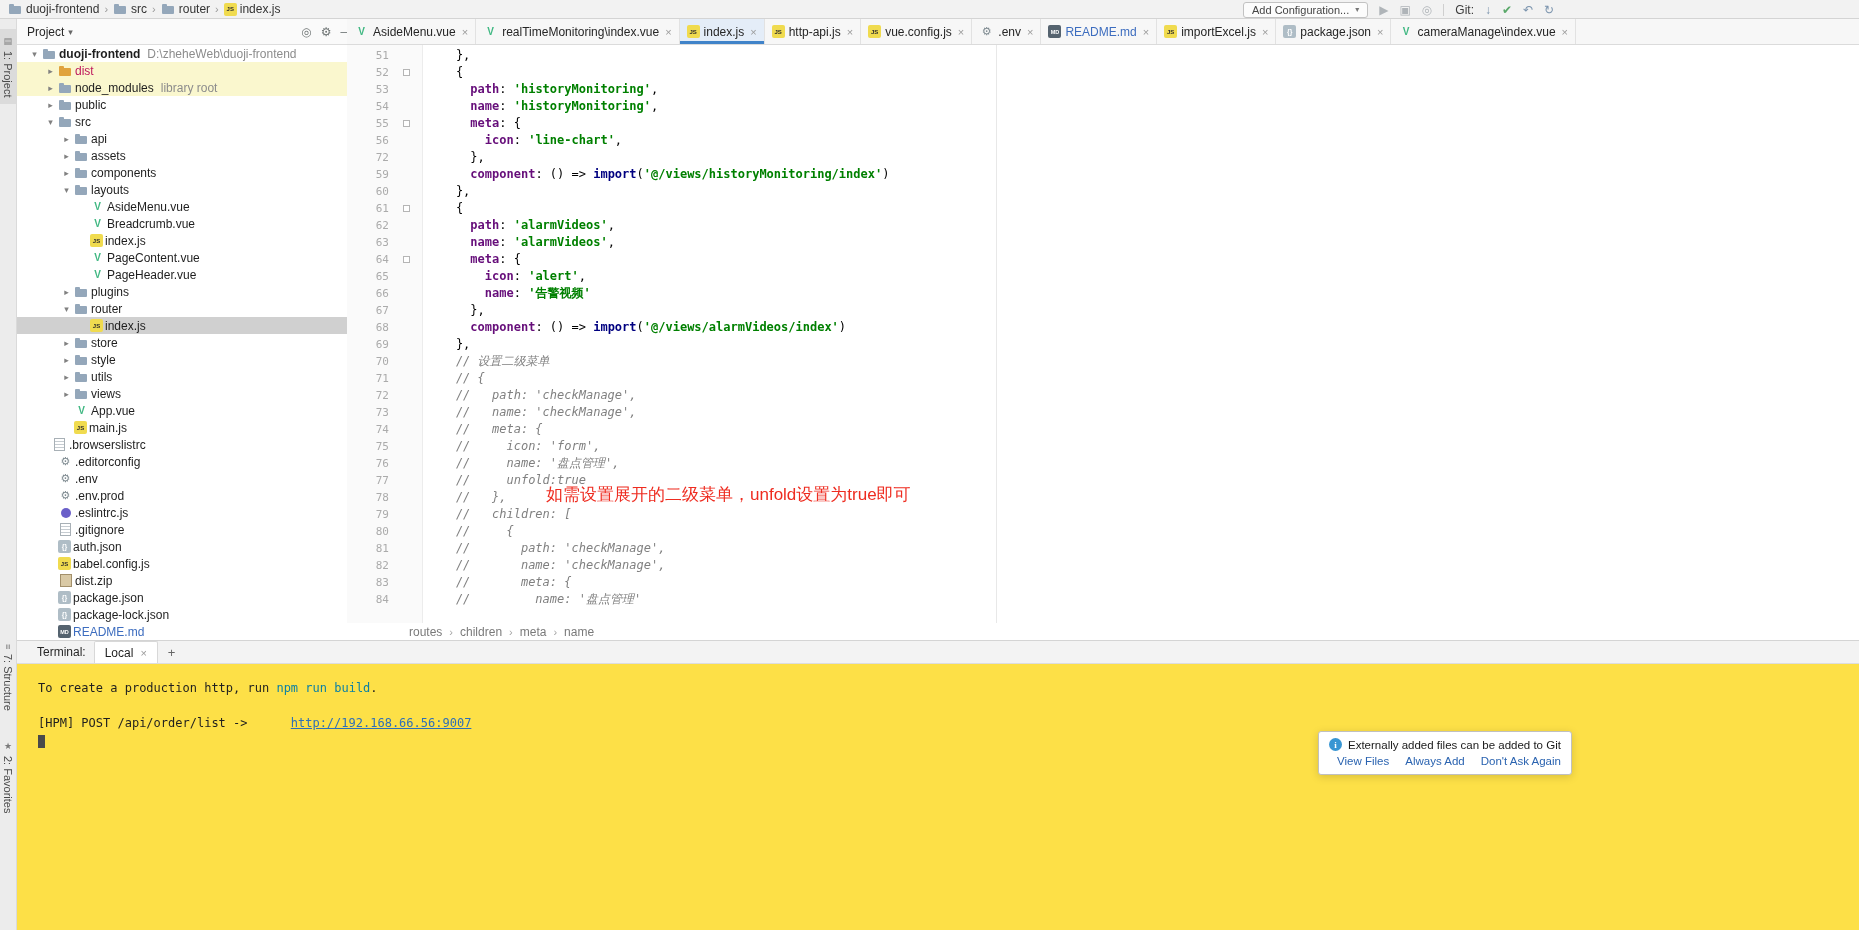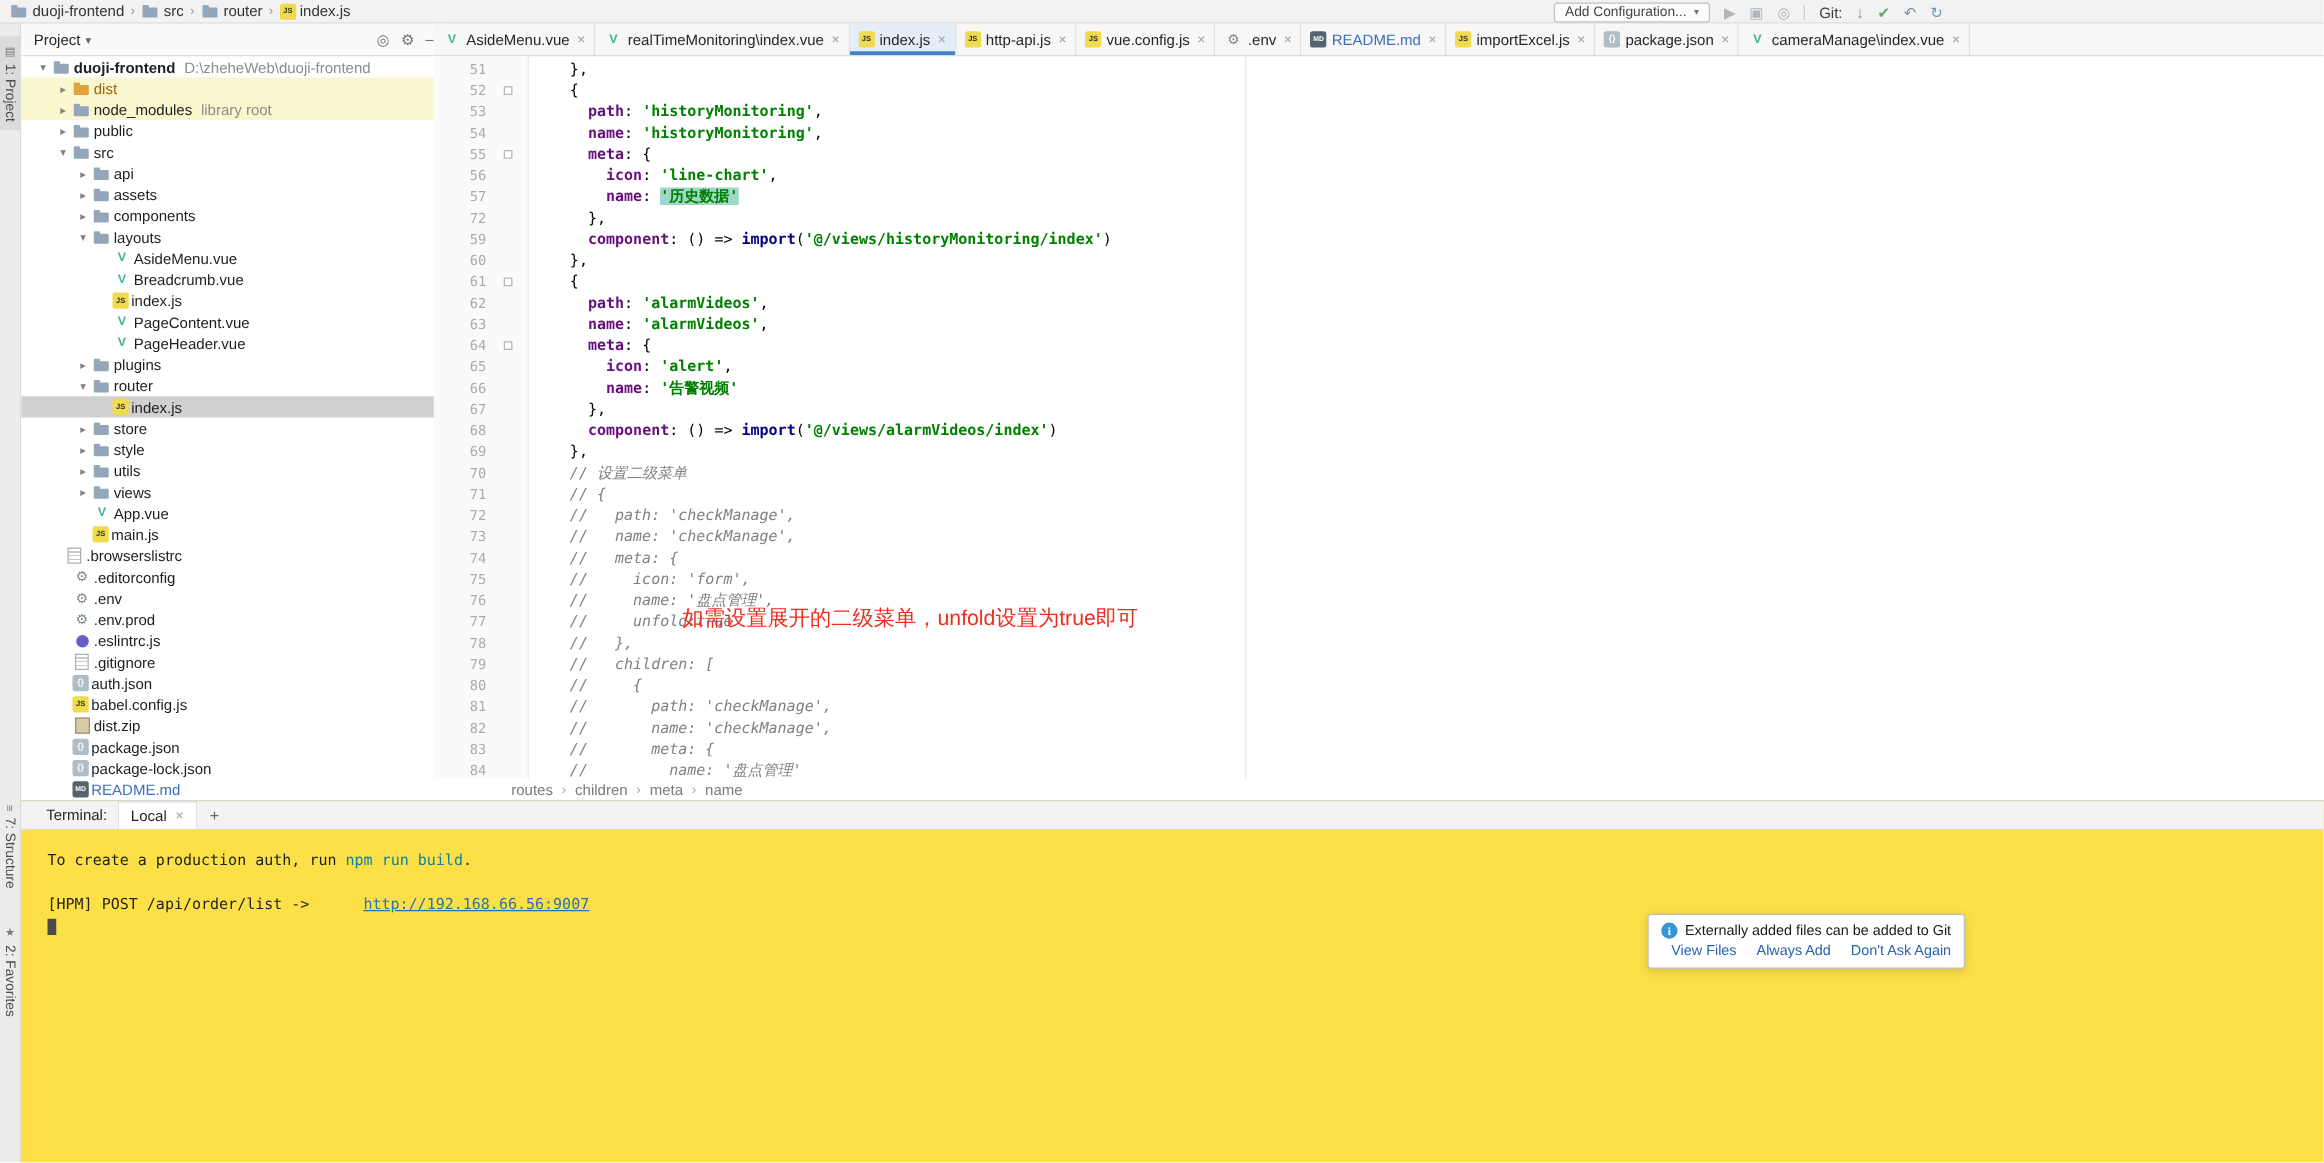--- a/index.html
+++ b/index.html
@@ -45,21 +45,21 @@
   .panel-caret { font-size: 9px; color: #666; cursor: pointer; }
   .panel-icons { margin-left: auto; display: flex; gap: 9px; color: #6F7575; font-size: 12px; }
   .panel-icons span { cursor: pointer; }
   .tree { position: absolute; top: 26px; left: 0; right: 0; bottom: 0; overflow: hidden; }
   .trow { display: flex; align-items: center; height: 17px; white-space: nowrap; cursor: pointer; }
   .trow.ignored { background: #FAF7CE; }
   .trow.selected { background: #D0D0D0; }
   .arrow { width: 15px; flex: none; font-size: 9px; color: #808080; text-align: center; }
   .tlabel { margin-left: 2px; }
   .tlabel.bold { font-weight: bold; }
-  .tlabel.ignored-label { color: #a16207; }
+  .tlabel.ignored-label { color: #be185d; }
   .tlabel.vcs-changed { color: #3D6DBF; }
   .tsuffix { color: #8C8C8C; margin-left: 7px; }
   .vscroll { position: absolute; right: 4px; top: 34px; width: 4px; height: 545px; background: #D9D9D9; border-radius: 2px; }
 
   
   .ic { width: 15px; height: 14px; flex: none; display: inline-flex; align-items: center; justify-content: center;
     position: relative; font-family: "Liberation Sans", sans-serif; }
   .ic-folder::before, .ic-folder-orange::before { content: ''; position: absolute; left: 1px; top: 4px;
     width: 12px; height: 8px; background: #94A7BA; border-radius: 1px; }
   .ic-folder::after, .ic-folder-orange::after { content: ''; position: absolute; left: 1px; top: 2px;
@@ -450,21 +450,20 @@
     <div id="code">
       <div class="gutter-bg"></div>
       <div class="margin-guide"></div>
       <div id="codelines">
           <div class="code-line"><span class="lnum">51</span><span class="ltext"><span class="cl-p">    },</span></span></div>
           <div class="code-line"><span class="lnum">52</span><span class="foldmark"></span><span class="ltext"><span class="cl-p">    {</span></span></div>
           <div class="code-line"><span class="lnum">53</span><span class="ltext"><span class="cl-p">      </span><span class="cl-k">path</span><span class="cl-p">: </span><span class="cl-s">'historyMonitoring'</span><span class="cl-p">,</span></span></div>
           <div class="code-line"><span class="lnum">54</span><span class="ltext"><span class="cl-p">      </span><span class="cl-k">name</span><span class="cl-p">: </span><span class="cl-s">'historyMonitoring'</span><span class="cl-p">,</span></span></div>
           <div class="code-line"><span class="lnum">55</span><span class="foldmark"></span><span class="ltext"><span class="cl-p">      </span><span class="cl-k">meta</span><span class="cl-p">: {</span></span></div>
           <div class="code-line"><span class="lnum">56</span><span class="ltext"><span class="cl-p">        </span><span class="cl-k">icon</span><span class="cl-p">: </span><span class="cl-s">'line-chart'</span><span class="cl-p">,</span></span></div>
-          <div class="code-line"><span class="lnum">57</span><span class="ltext"><span class="cl-p">        </span><span class="cl-k">name</span><span class="cl-p">: </span><span class="cl-sh">'历史数据'</span></span></div>
           <div class="code-line"><span class="lnum">72</span><span class="ltext"><span class="cl-p">      },</span></span></div>
           <div class="code-line"><span class="lnum">59</span><span class="ltext"><span class="cl-p">      </span><span class="cl-k">component</span><span class="cl-p">: () =&gt; </span><span class="cl-kw">import</span><span class="cl-p">(</span><span class="cl-s">'@/views/historyMonitoring/index'</span><span class="cl-p">)</span></span></div>
           <div class="code-line"><span class="lnum">60</span><span class="ltext"><span class="cl-p">    },</span></span></div>
           <div class="code-line"><span class="lnum">61</span><span class="foldmark"></span><span class="ltext"><span class="cl-p">    {</span></span></div>
           <div class="code-line"><span class="lnum">62</span><span class="ltext"><span class="cl-p">      </span><span class="cl-k">path</span><span class="cl-p">: </span><span class="cl-s">'alarmVideos'</span><span class="cl-p">,</span></span></div>
           <div class="code-line"><span class="lnum">63</span><span class="ltext"><span class="cl-p">      </span><span class="cl-k">name</span><span class="cl-p">: </span><span class="cl-s">'alarmVideos'</span><span class="cl-p">,</span></span></div>
           <div class="code-line"><span class="lnum">64</span><span class="foldmark"></span><span class="ltext"><span class="cl-p">      </span><span class="cl-k">meta</span><span class="cl-p">: {</span></span></div>
           <div class="code-line"><span class="lnum">65</span><span class="ltext"><span class="cl-p">        </span><span class="cl-k">icon</span><span class="cl-p">: </span><span class="cl-s">'alert'</span><span class="cl-p">,</span></span></div>
           <div class="code-line"><span class="lnum">66</span><span class="ltext"><span class="cl-p">        </span><span class="cl-k">name</span><span class="cl-p">: </span><span class="cl-s">'告警视频'</span></span></div>
           <div class="code-line"><span class="lnum">67</span><span class="ltext"><span class="cl-p">      },</span></span></div>
@@ -502,21 +501,21 @@
   <section id="terminal">
     <div class="term-header">
       <span class="term-title">Terminal:</span>
       <span class="term-tab">
         <span>Local</span>
         <span class="term-x">×</span>
       </span>
       <span class="term-plus">+</span>
     </div>
     <div class="term-body" id="termlines">
-        <div class="tline"><span class="term-t">To create a production auth, run </span><span class="term-cmd">npm run build</span><span class="term-t">.</span></div>
+        <div class="tline"><span class="term-t">To create a production http, run </span><span class="term-cmd">npm run build</span><span class="term-t">.</span></div>
         <div class="tline">&nbsp;</div>
         <div class="tline"><span class="term-t">[HPM] POST /api/order/list -&gt; </span><span class="term-link">http://192.168.66.56:9007</span></div>
         <div class="tline"><span class="tcursor"></span></div>
       </div>
   </section>
 
   <div id="notification">
     <div class="notif-row1">
       <span class="info-icon"></span>
       <span>Externally added files can be added to Git</span>

